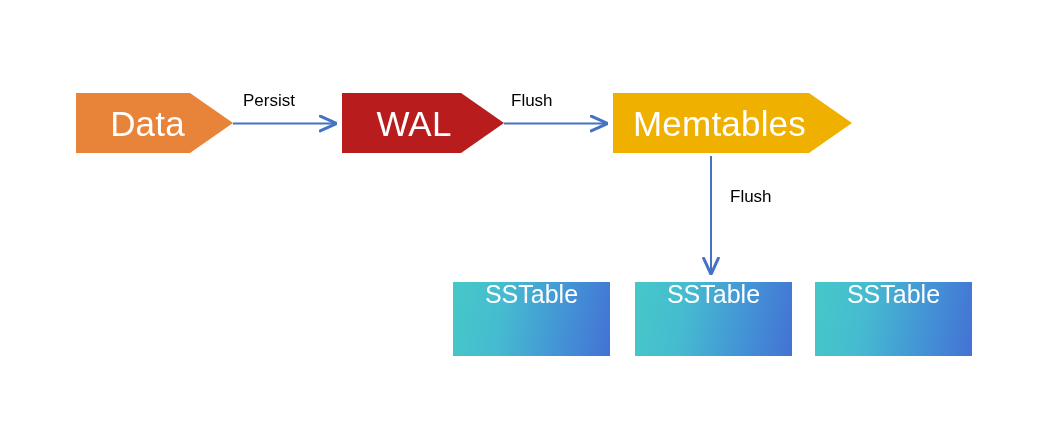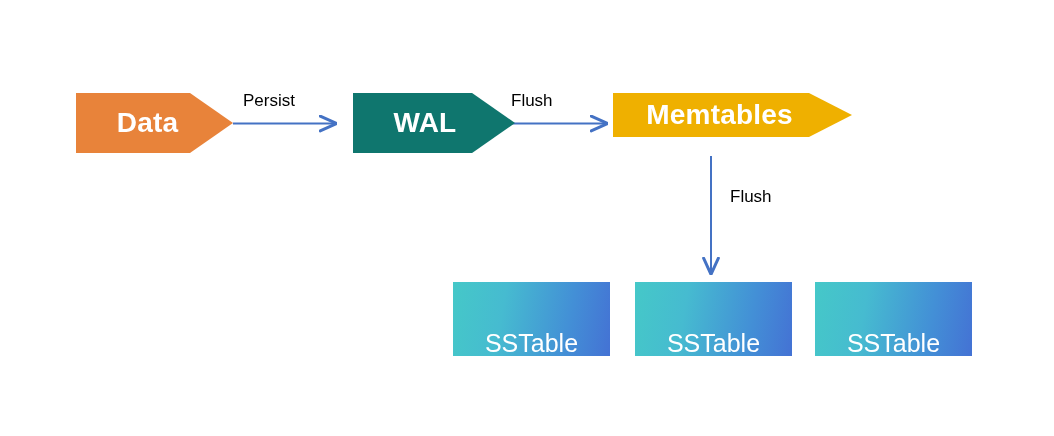--- a/index.html
+++ b/index.html
@@ -20,22 +20,22 @@
     background: #ffffff;
   }
 
   
   .chevron {
     position: absolute;
     display: flex;
     align-items: center;
     justify-content: center;
     color: #ffffff;
-    font-size: 28px;
-    font-weight: 700;
+    font-size: 35px;
+    font-weight: 400;
     letter-spacing: 0.2px;
     line-height: 1;
     box-sizing: border-box;
     user-select: none;
   }
   .chevron .chev-label {
     position: relative;
     z-index: 2;
     transform: translateX(-7px);
     white-space: nowrap;
@@ -43,46 +43,46 @@
 
   #node-data {
     left: 76px;
     top: 93px;
     width: 157px;
     height: 60px;
     background: #E8833A;
     clip-path: polygon(0 0, 72.6% 0, 100% 50%, 72.6% 100%, 0 100%);
   }
   #node-wal {
-    left: 353px;
+    left: 342px;
     top: 93px;
     width: 162px;
     height: 60px;
-    background: #0f766e;
+    background: #b91c1c;
     clip-path: polygon(0 0, 73.5% 0, 100% 50%, 73.5% 100%, 0 100%);
   }
   #node-wal .chev-label { transform: translateX(-9px); }
   #node-memtables {
     left: 613px;
     top: 93px;
     width: 239px;
-    height: 44px;
+    height: 60px;
     background: #EFB000;
     clip-path: polygon(0 0, 82.0% 0, 100% 50%, 82.0% 100%, 0 100%);
   }
   #node-memtables .chev-label { transform: translateX(-13px); }
 
   
   .sstable {
     position: absolute;
     top: 282px;
     width: 157px;
     height: 74px;
     display: flex;
-    align-items: flex-end;
+    align-items: flex-start;
     justify-content: center;
     color: #ffffff;
     font-size: 25px;
     font-weight: 400;
     line-height: 1;
     background: linear-gradient(100deg, #45C8C8 0%, #46BBD0 32%, #4390D6 72%, #4472D4 100%);
     user-select: none;
   }
   #sstable-1 { left: 453px; }
   #sstable-2 { left: 635px; }

